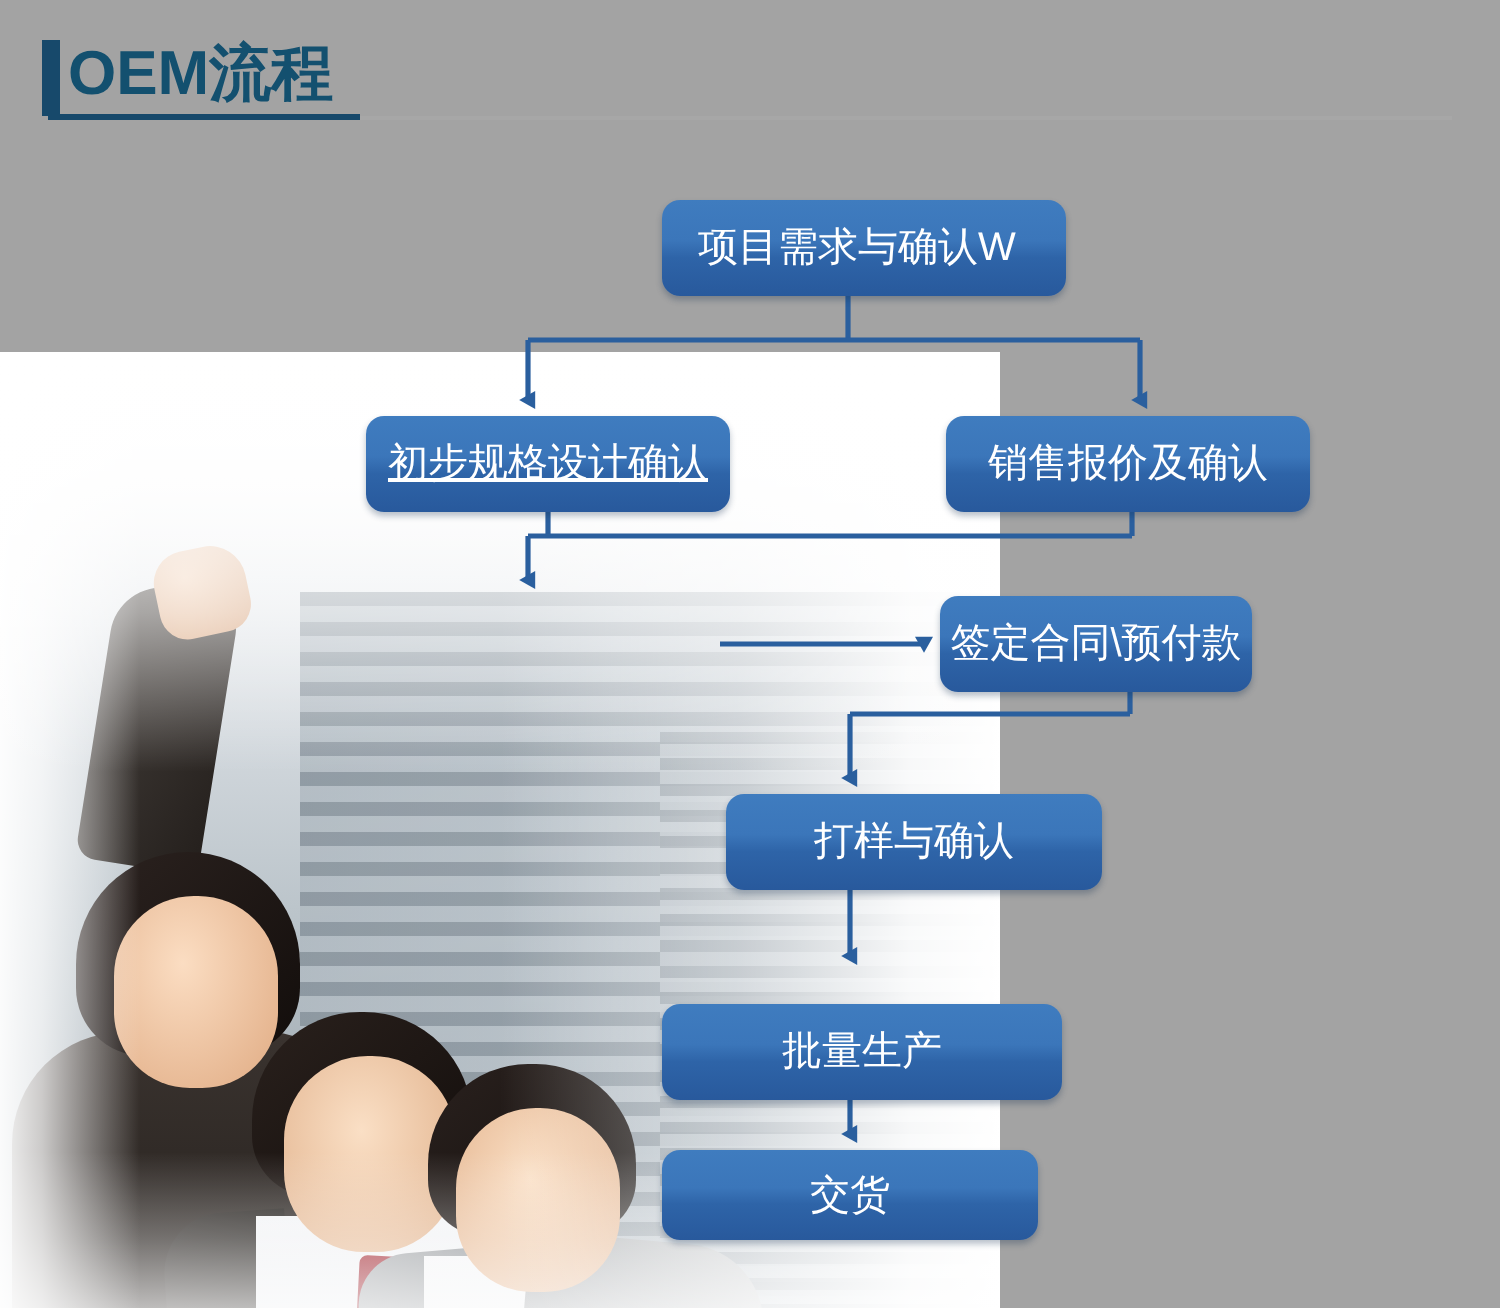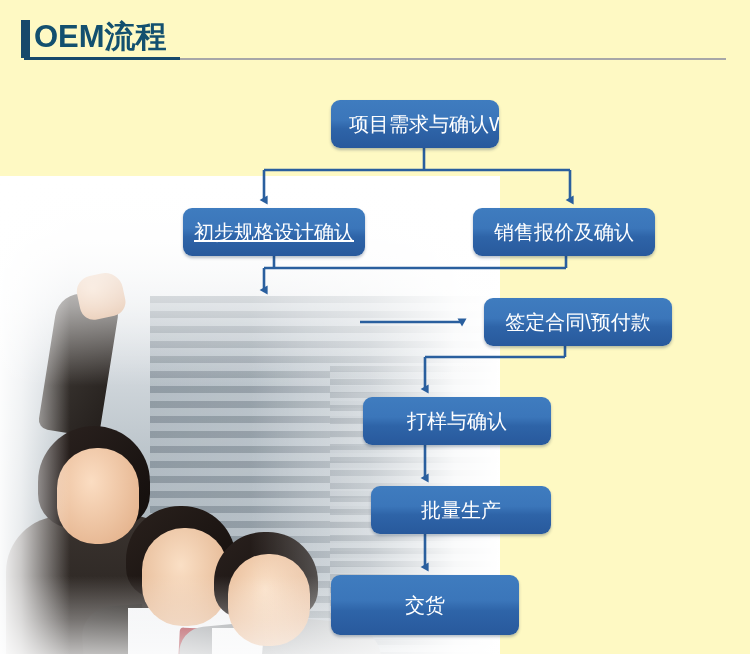--- a/index.html
+++ b/index.html
@@ -10,21 +10,21 @@
     width: 750px;
     height: 654px;
     background: #ffffff;
     font-family: "Liberation Sans", "DejaVu Sans", sans-serif;
     overflow: hidden;
   }
   #page {
     position: relative;
     width: 750px;
     height: 654px;
-    background: #fef9c3;
+    background: #a3a3a3;
     overflow: hidden;
   }
 
   
   #header {
     position: absolute;
     left: 0;
     top: 0;
     width: 750px;
     height: 72px;
@@ -316,43 +316,43 @@
         <path d="M565,346 L565,357"></path>
         <path d="M425,357 L565,357"></path>
         <path d="M425,357 L425,389" marker-end="url(#arrow)"></path>
 
         <path d="M425,445 L425,478" marker-end="url(#arrow)"></path>
 
         <path d="M425,534 L425,567" marker-end="url(#arrow)"></path>
       </g>
     </svg>
 
-    <div class="node" id="node-0" style="left:331px; top:100px; width:168px; height:48px;">
+    <div class="node" id="node-0" style="left:331px; top:100px; width:202px; height:48px;">
       <span class="node-label">项目需求与确认W</span>
     </div>
 
     <div class="node" id="node-1" style="left:183px; top:208px; width:182px; height:48px;text-decoration:underline;">
       <span class="node-label">初步规格设计确认</span>
     </div>
 
     <div class="node" id="node-2" style="left:473px; top:208px; width:182px; height:48px;">
       <span class="node-label">销售报价及确认</span>
     </div>
 
 
-    <div class="node" id="node-4" style="left:484px; top:298px; width:188px; height:48px;align-items:center;">
+    <div class="node" id="node-4" style="left:470px; top:298px; width:156px; height:48px;align-items:center;">
       <span class="node-label">签定合同\预付款</span>
     </div>
 
     <div class="node" id="node-5" style="left:331px; top:397px; width:188px; height:48px;margin-left:32px;">
       <span class="node-label">打样与确认</span>
     </div>
 
-    <div class="node" id="node-6" style="left:331px; top:486px; width:180px; height:48px;margin-left:40px;">
+    <div class="node" id="node-6" style="left:331px; top:502px; width:200px; height:48px;">
       <span class="node-label">批量生产</span>
     </div>
 
-    <div class="node" id="node-7" style="left:331px; top:575px; width:188px; height:60px;">
+    <div class="node" id="node-7" style="left:331px; top:575px; width:188px; height:45px;">
       <span class="node-label">交货</span>
     </div>
 
   </div>
 </div>
 
 </body></html>

